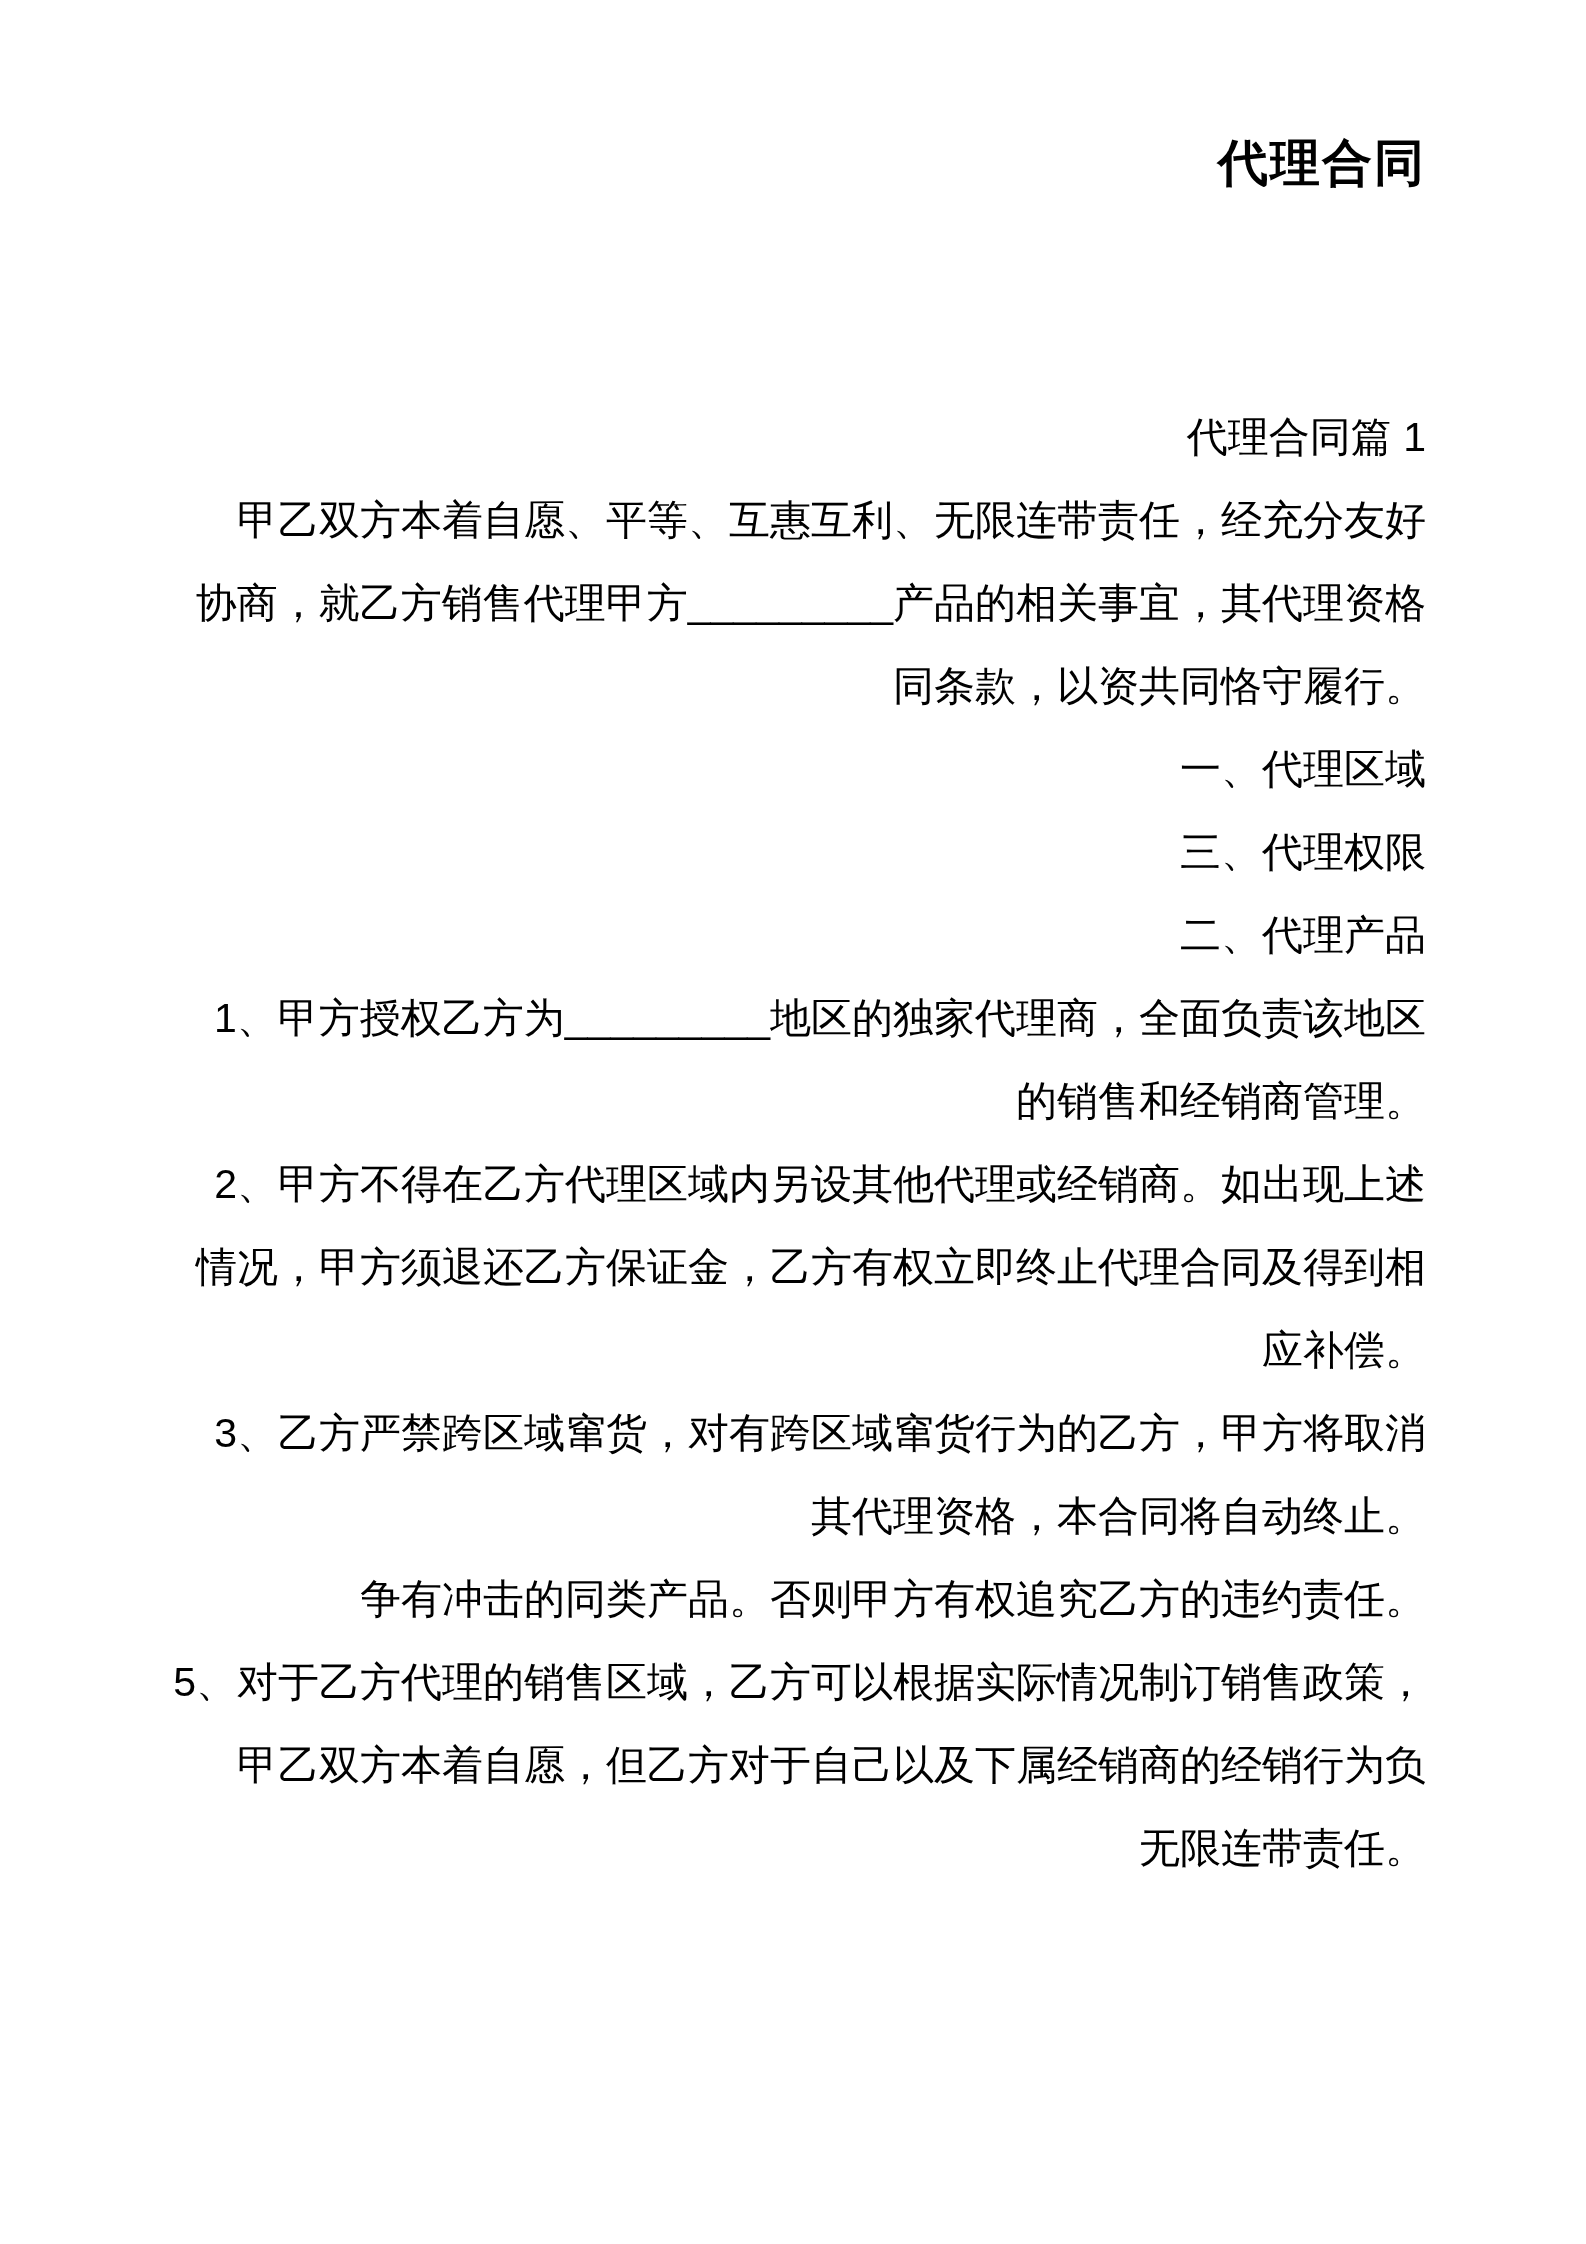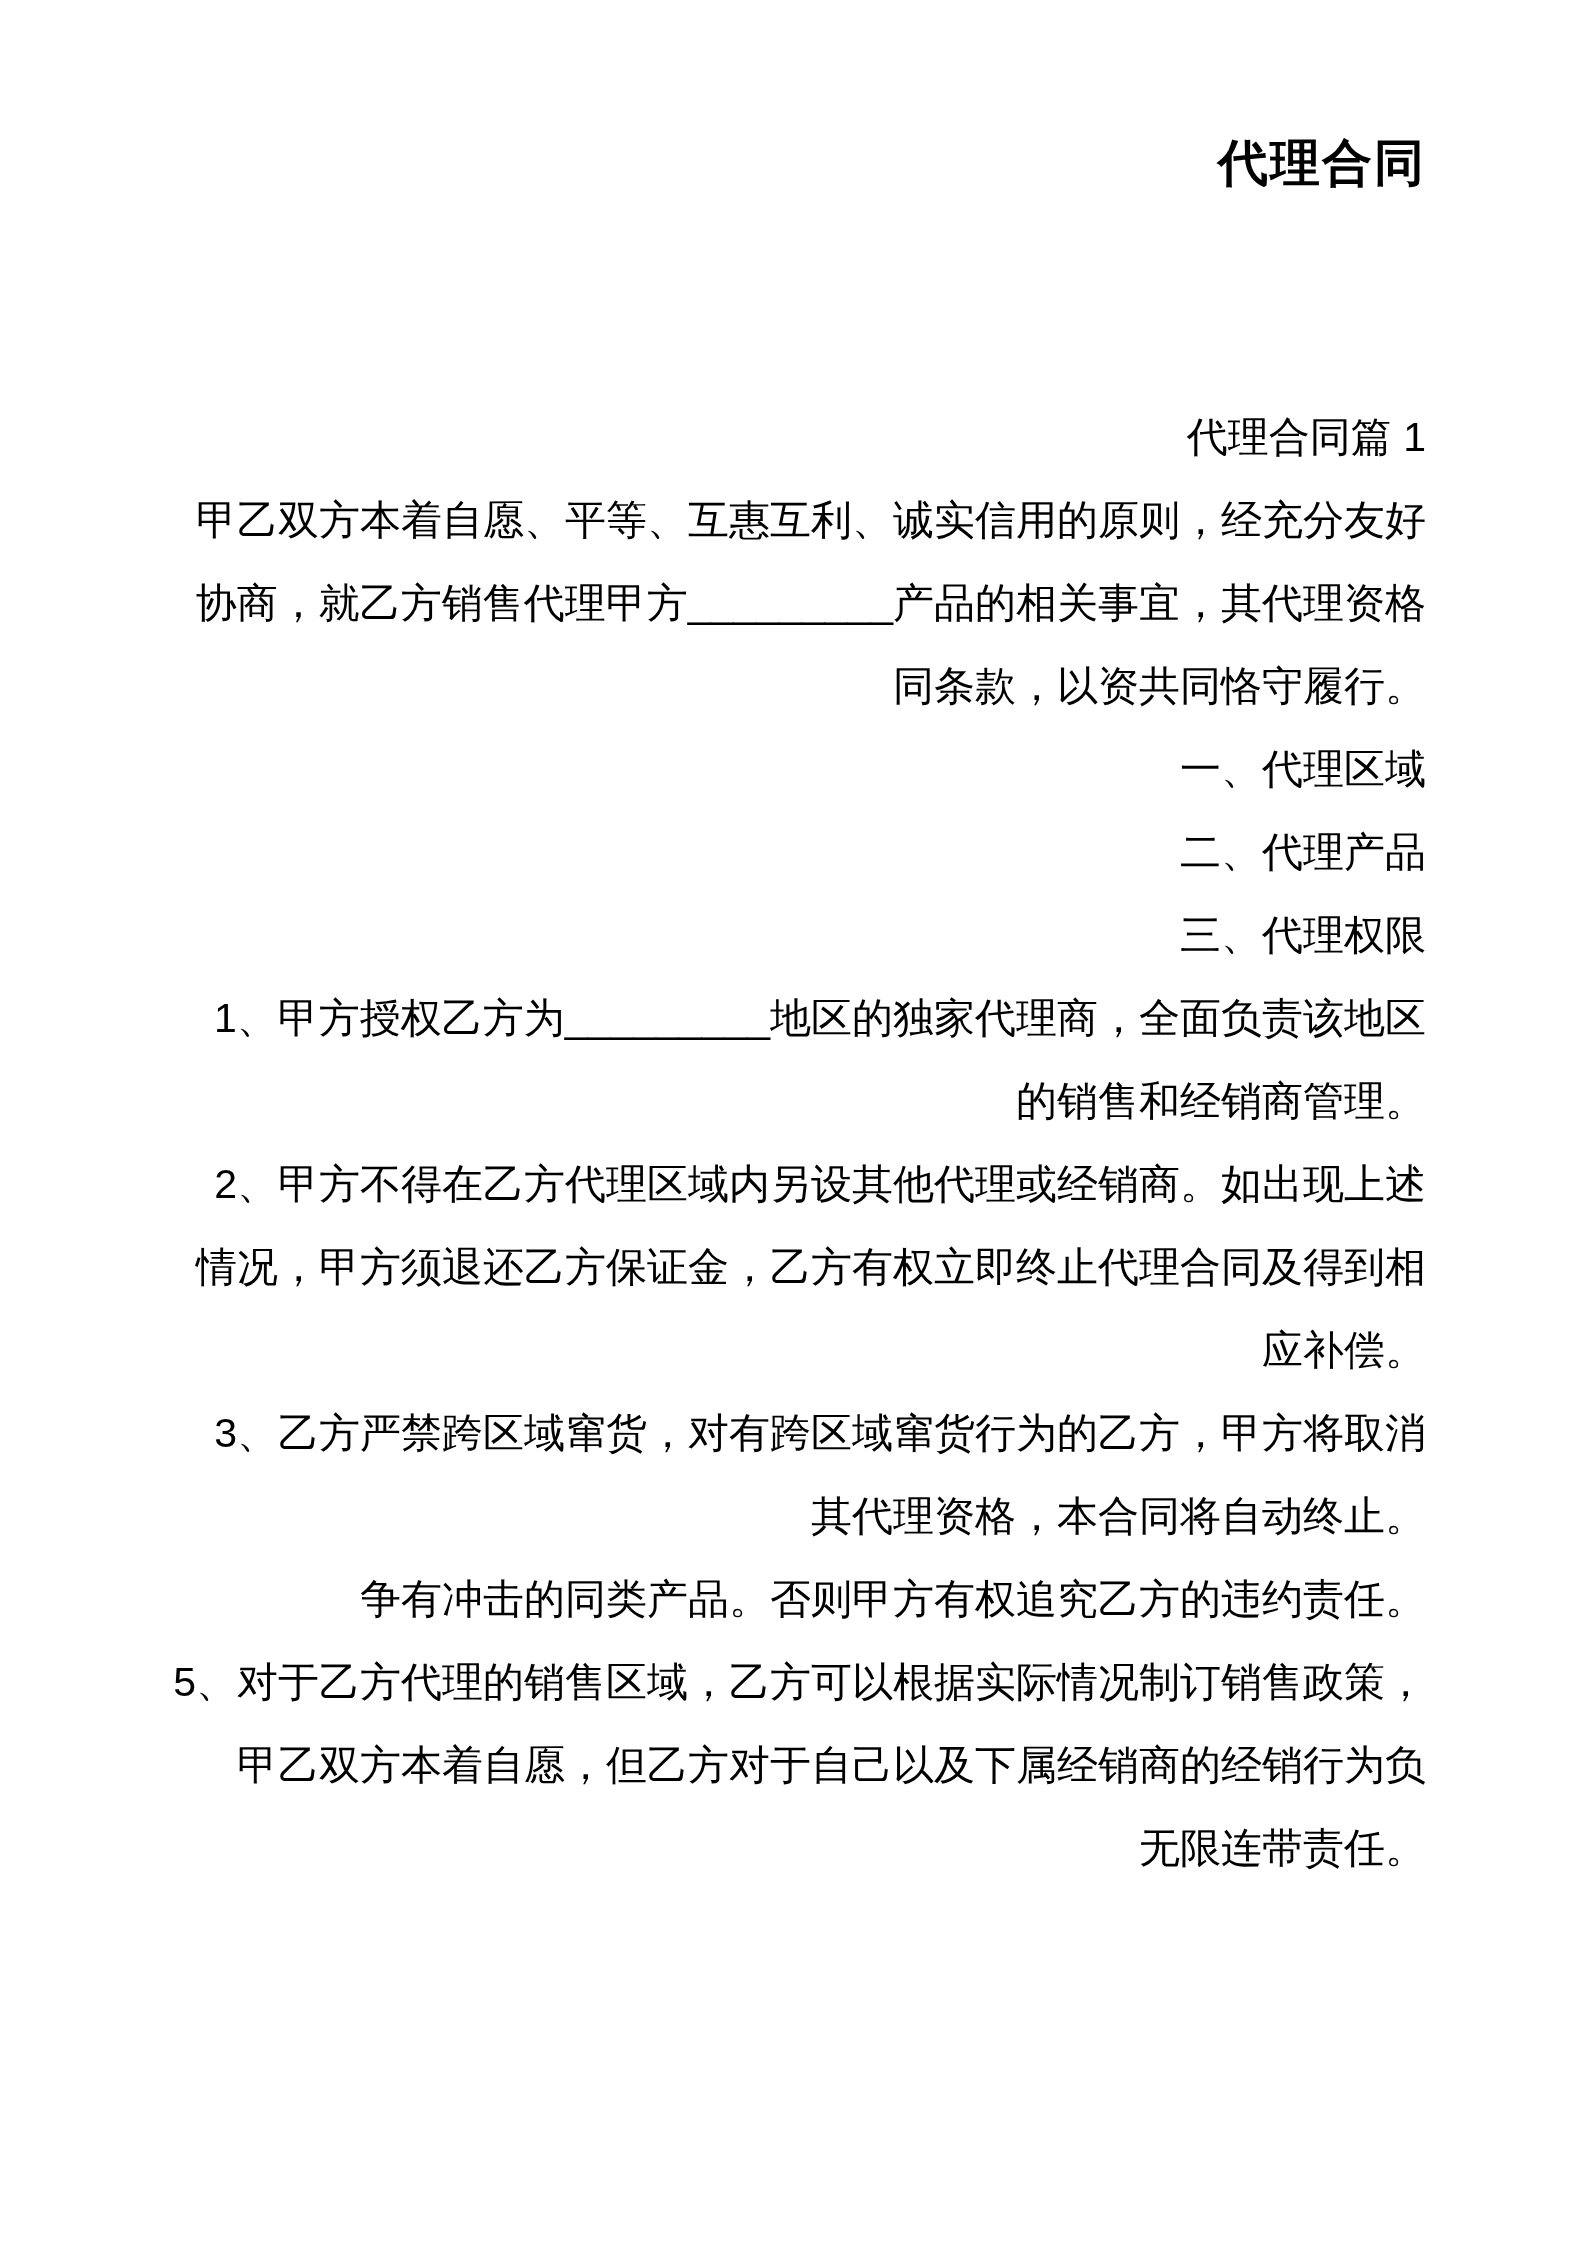--- a/index.html
+++ b/index.html
@@ -39,26 +39,26 @@
     color: #000000;
   }
 </style>
 </head>
 <body>
 
 <div class="page">
   <h1 class="doc-title">代理合同</h1>
   <div class="doc-body">
     <div class="text-line">代理合同篇 1</div>
-    <div class="text-line">甲乙双方本着自愿、平等、互惠互利、诚实信用的原则，经充分友好</div>
+    <div class="text-line">甲乙双方本着自愿、平等、互惠互利、无限连带责任，经充分友好</div>
     <div class="text-line">协商，就乙方销售代理甲方_________产品的相关事宜，其代理资格</div>
     <div class="text-line">同条款，以资共同恪守履行。</div>
     <div class="text-line">一、代理区域</div>
+    <div class="text-line">三、代理权限</div>
     <div class="text-line">二、代理产品</div>
-    <div class="text-line">三、代理权限</div>
     <div class="text-line">1、甲方授权乙方为_________地区的独家代理商，全面负责该地区</div>
     <div class="text-line">的销售和经销商管理。</div>
     <div class="text-line">2、甲方不得在乙方代理区域内另设其他代理或经销商。如出现上述</div>
     <div class="text-line">情况，甲方须退还乙方保证金，乙方有权立即终止代理合同及得到相</div>
     <div class="text-line">应补偿。</div>
     <div class="text-line">3、乙方严禁跨区域窜货，对有跨区域窜货行为的乙方，甲方将取消</div>
     <div class="text-line">其代理资格，本合同将自动终止。</div>
     <div class="text-line">争有冲击的同类产品。否则甲方有权追究乙方的违约责任。</div>
     <div class="text-line">5、对于乙方代理的销售区域，乙方可以根据实际情况制订销售政策，</div>
     <div class="text-line">甲乙双方本着自愿，但乙方对于自己以及下属经销商的经销行为负</div>

